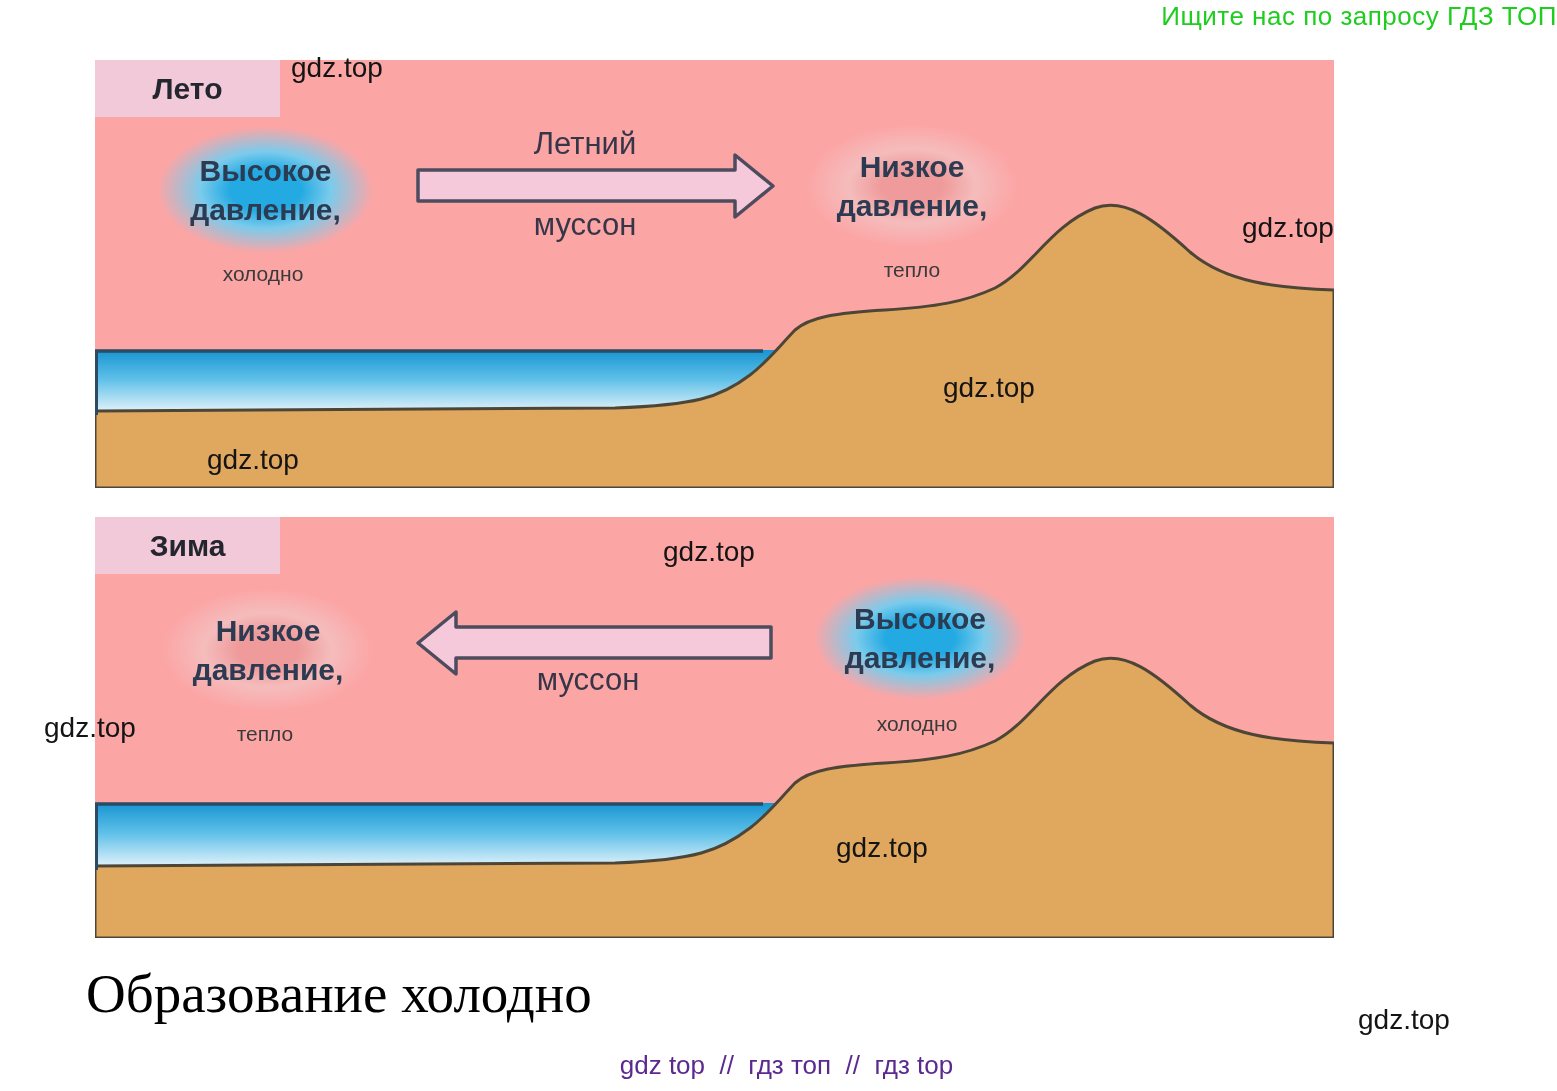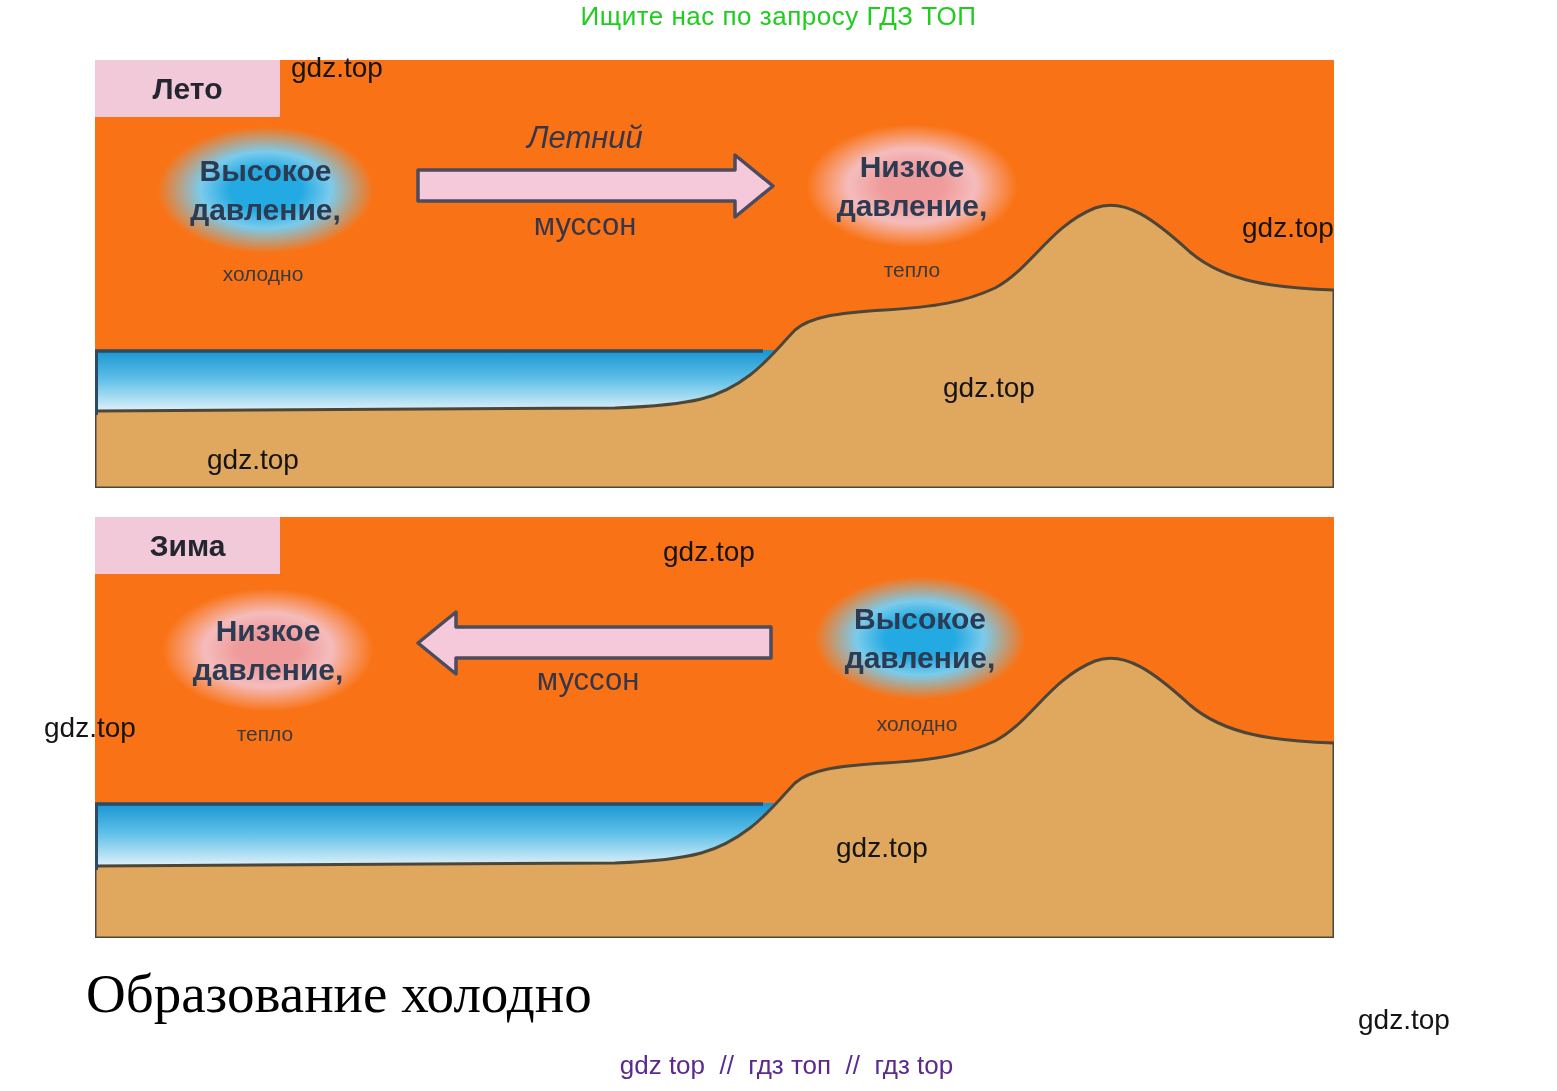--- a/index.html
+++ b/index.html
@@ -1,24 +1,24 @@
 <!DOCTYPE html>
 <html><head>
 <meta charset="utf-8">
 <style>
   html,body { margin:0; padding:0; background:#ffffff; }
   .page {
     position:relative; width:1557px; height:1091px; background:#ffffff;
     font-family:"Liberation Sans", sans-serif; overflow:hidden;
   }
   .promo {
-    position:absolute; top:1px; left:0; width:100%; text-align:center;
+    position:absolute; top:1px; left:0; width:100%; text-align:right;
     font-size:26px; font-weight:500; color:#1fcd1f; letter-spacing:0.5px;
   }
-  .panel { position:absolute; left:95px; width:1239px; background:#f97316; }
+  .panel { position:absolute; left:95px; width:1239px; background:#fca5a5; }
   .panel.summer { top:60px; height:428px; }
   .panel.winter { top:517px; height:421px; }
   .terrain { position:absolute; left:0; top:0; }
   .season {
     position:absolute; left:0; top:0; width:185px; height:57px;
     background:#f2c9d8; display:flex; align-items:center; justify-content:center;
     font-size:30px; font-weight:bold; color:#23252f;
   }
   .blob {
     position:absolute; display:flex; flex-direction:column; align-items:center;
@@ -72,21 +72,21 @@
     </svg>
 
     <div class="season">Лето</div>
 
     <div class="blob blob-blue" style="left:58px; top:64px; width:225px; height:132px;">
       <div>Высокое</div>
       <div>давление,</div>
     </div>
     <div class="temp" style="left:68px; top:202px;">холодно</div>
 
-    <div class="arrow-label" style="left:365px; top:60px;font-style:italic;">Летний</div>
+    <div class="arrow-label" style="left:365px; top:66px;">Летний</div>
     <div class="arrow-label" style="left:365px; top:147px;">муссон</div>
 
     <div class="blob blob-red" style="left:707px; top:62px; width:220px; height:128px;">
       <div>Низкое</div>
       <div>давление,</div>
     </div>
     <div class="temp" style="left:717px; top:198px;">тепло</div>
   </div>
 
   <div class="panel winter">

